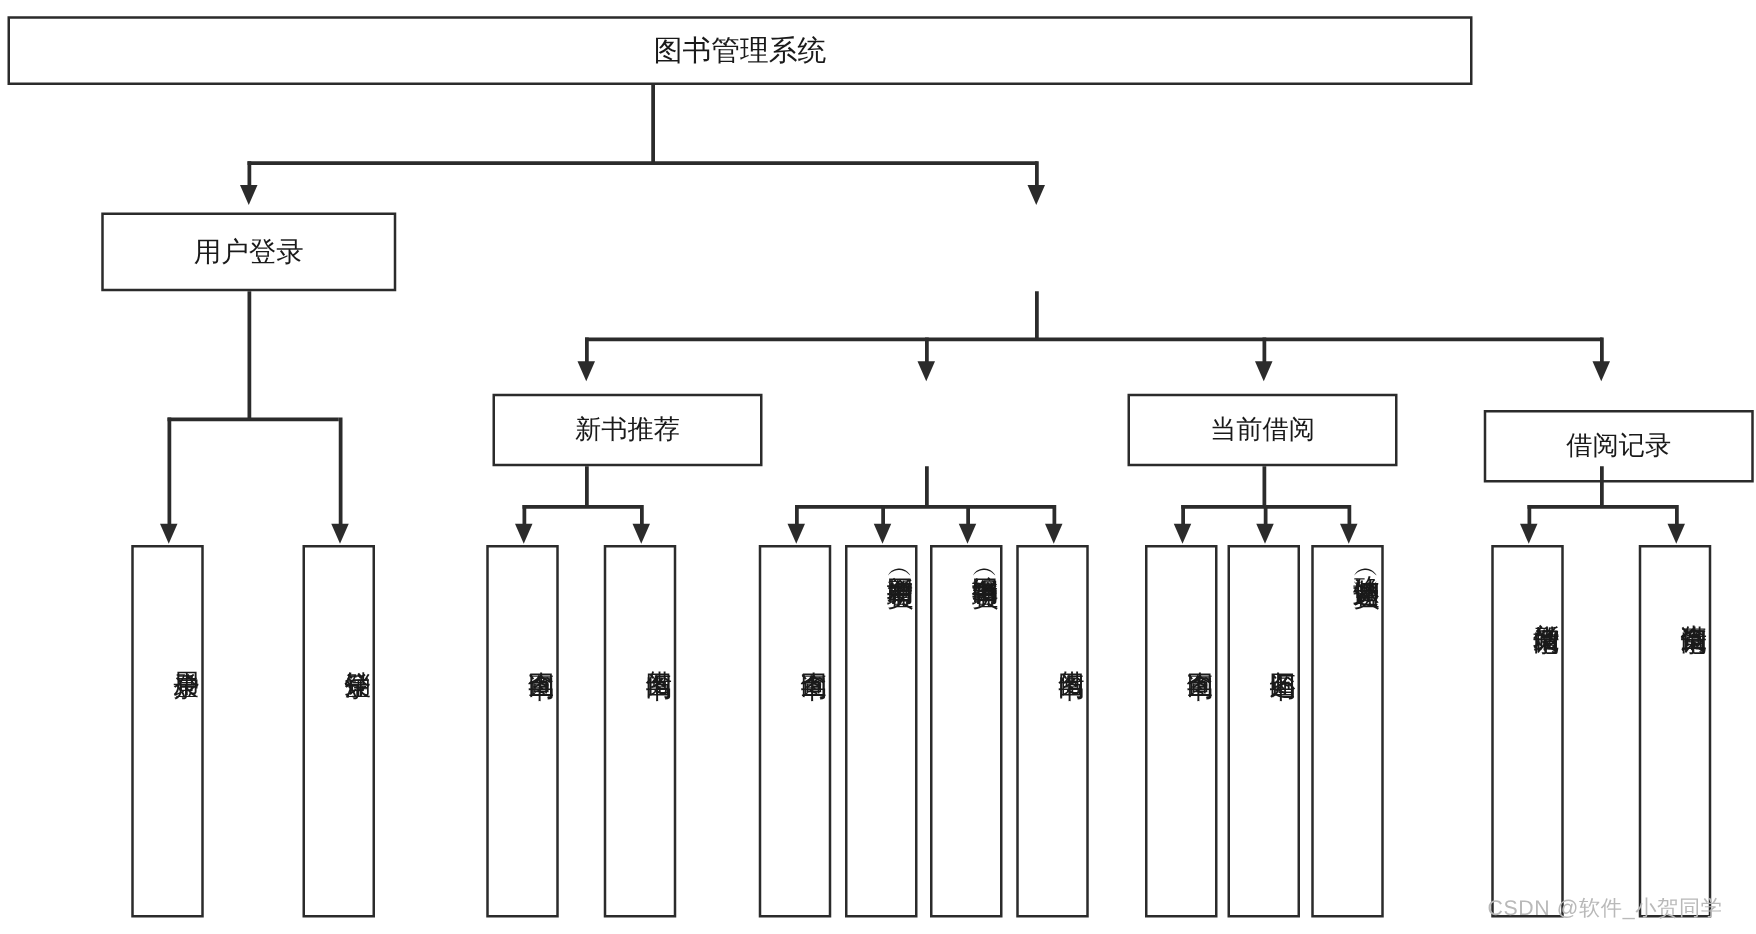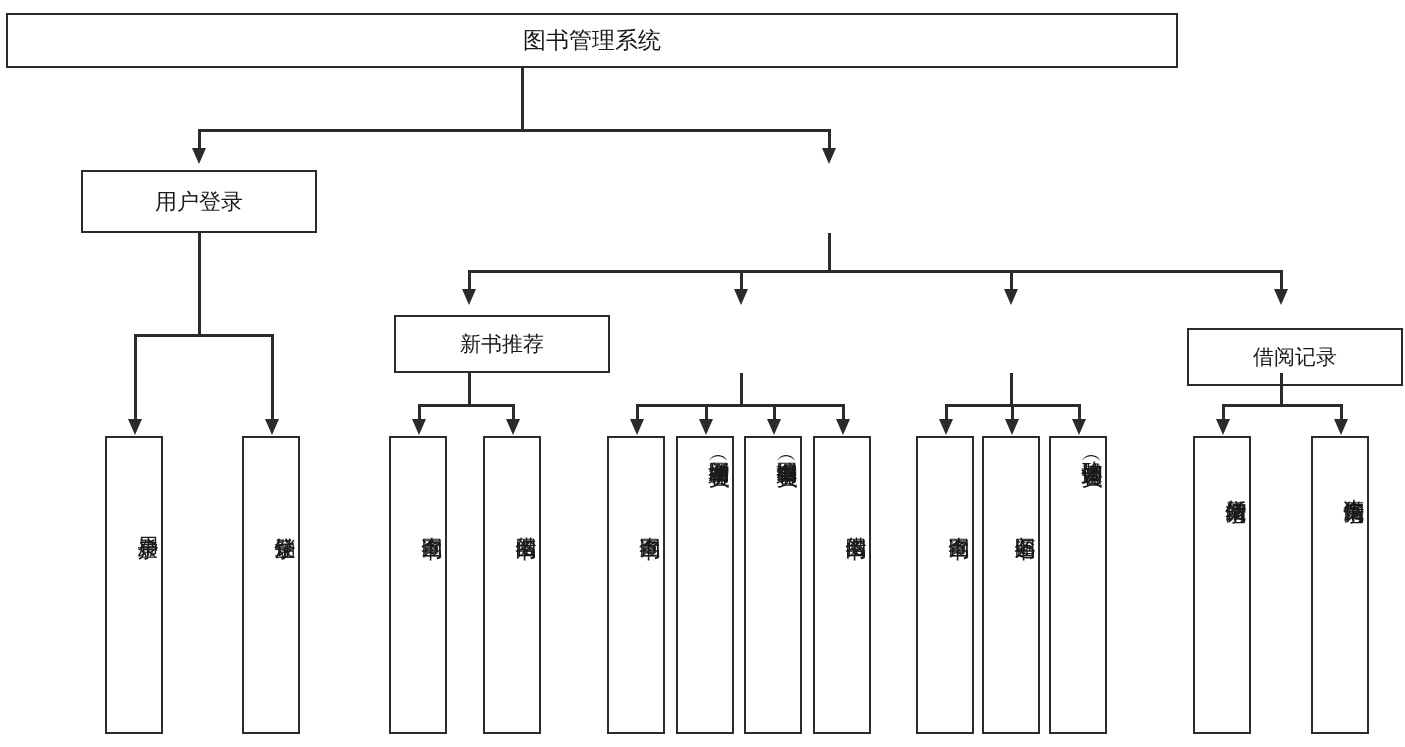--- a/index.html
+++ b/index.html
@@ -115,20 +115,23 @@
   <div class="edge-v" style="left:740px; top:270px; height:20px;"></div>
   <div class="arrow" style="left:734px; top:289px;"></div>
   <div class="edge-v" style="left:1010px; top:270px; height:20px;"></div>
   <div class="arrow" style="left:1004px; top:289px;"></div>
   <div class="edge-v" style="left:1280px; top:270px; height:20px;"></div>
   <div class="arrow" style="left:1274px; top:289px;"></div>
 
   <div class="node level3" style="left:362px; top:315px; width:216px; height:58px;margin-left:32px;">
     <span>新书推荐</span>
   </div>
+  <div class="node level3" style="left:902px; top:315px; width:216px; height:58px;">
+    <span>当前借阅</span>
+  </div>
   <div class="node level3" style="left:1187px; top:315px; width:216px; height:58px;margin-top:13px;">
     <span>借阅记录</span>
   </div>
 
   <div class="edge-v" style="left:468px; top:373px; height:32px;"></div>
   <div class="edge-h" style="left:418px; top:404px; width:94px;"></div>
   <div class="edge-v" style="left:418px; top:404px; height:18px;"></div>
   <div class="arrow" style="left:412px; top:419px;"></div>
   <div class="edge-v" style="left:512px; top:404px; height:18px;"></div>
   <div class="arrow" style="left:506px; top:419px;"></div>
@@ -197,14 +200,15 @@
     <span class="vlabel">确认归还（管理员）</span>
   </div>
 
   <div class="node leaf" style="left:1193px; top:436px; width:58px; height:298px; padding-top:44px;">
     <span class="vlabel">新增借阅记录</span>
   </div>
   <div class="node leaf" style="left:1311px; top:436px; width:58px; height:298px; padding-top:44px;">
     <span class="vlabel">查询借阅记录</span>
   </div>
 
+  <div id="watermark" style="left:1190px; top:715px;">CSDN @软件_小贺同学</div>
 
 </div>
 
 </body></html>

